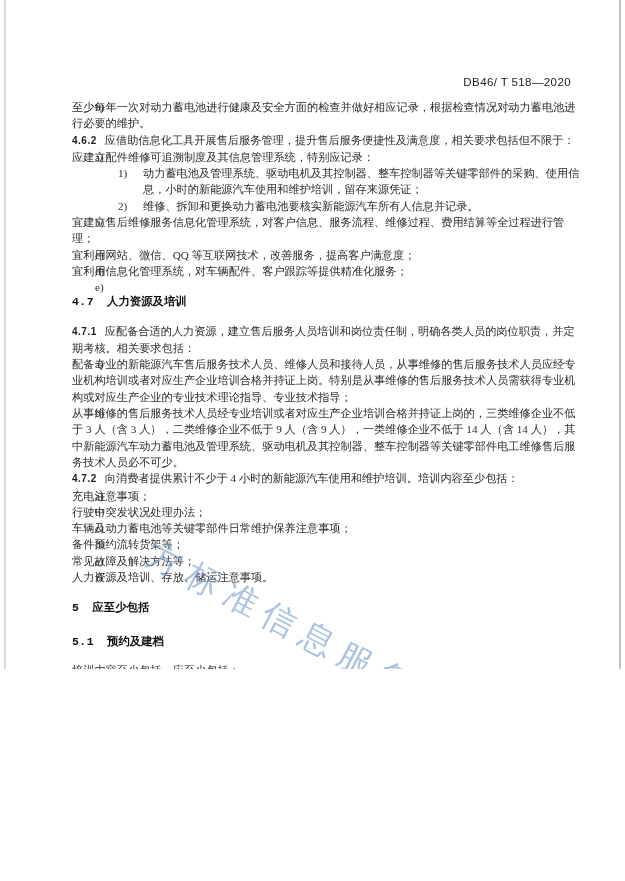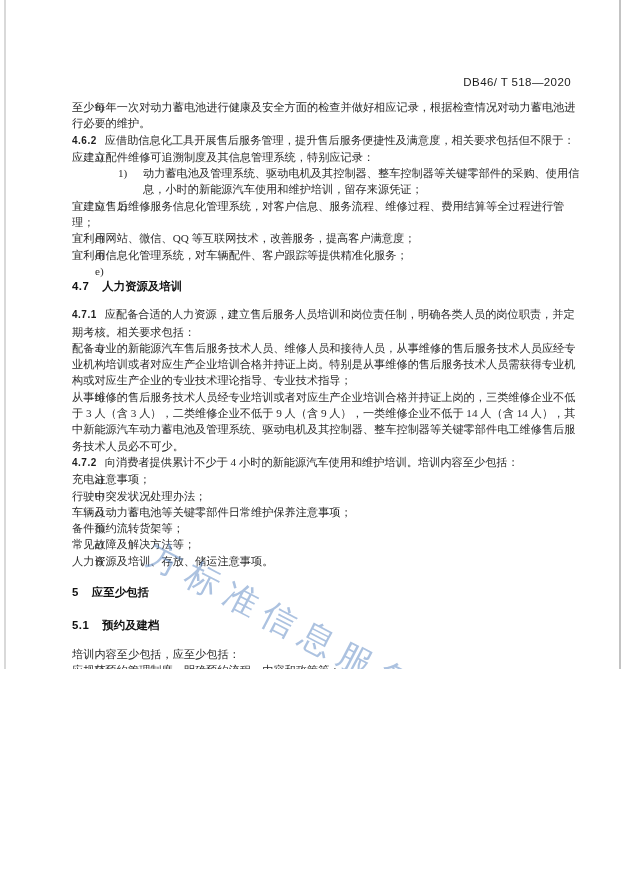--- a/index.html
+++ b/index.html
@@ -34,21 +34,21 @@
   .li.lv2 .lbl{left:46px;}
 
   .clause .num{
     font-family:"Liberation Sans","DejaVu Sans",sans-serif;
     font-weight:700;font-size:10px;color:#1d1d1d;
     margin-right:8px;letter-spacing:.5px;
   }
 
   .heading{
     margin:10px 0 12px !important;
-    font-family:Liberation Sans, sans-serif;
+    font-family:Liberation Mono, monospace;
     font-weight:700;color:#111;font-size:11.4px;
   }
   .heading .num{margin-right:13px;letter-spacing:.5px;}
   .heading + .heading{margin-top:17px !important;}
   .li + .heading{margin-top:15px !important;}
 
   .para{padding-left:24px;}
 
   .watermark{
     position:absolute;left:160px;top:532px;
@@ -71,21 +71,21 @@
   <div class="edge left"></div>
   <div class="edge right"></div>
 
   <div class="doc-header">DB46/ T 518—2020</div>
 
   <div class="content" id="doc-body">
       <p class="li lv1"><span class="lbl">b)</span><span>至少每年一次对动力蓄电池进行健康及安全方面的检查并做好相应记录，根据检查情况对动力蓄电池进行必要的维护。</span></p>
       <p class="clause"><span class="num">4.6.2</span><span>应借助信息化工具开展售后服务管理，提升售后服务便捷性及满意度，相关要求包括但不限于：</span></p>
       <p class="li lv1"><span class="lbl">a)</span><span>应建立配件维修可追溯制度及其信息管理系统，特别应记录：</span></p>
       <p class="li lv2"><span class="lbl">1)</span><span>动力蓄电池及管理系统、驱动电机及其控制器、整车控制器等关键零部件的采购、使用信息，小时的新能源汽车使用和维护培训，留存来源凭证；</span></p>
-      <p class="li lv2"><span class="lbl">2)</span></p>
+      <p class="li lv2"><span class="lbl">2)</span><span>维修、拆卸和更换动力蓄电池要核实新能源汽车所有人信息并记录。</span></p>
       <p class="li lv1"><span class="lbl">b)</span><span>宜建立售后维修服务信息化管理系统，对客户信息、服务流程、维修过程、费用结算等全过程进行管理；</span></p>
       <p class="li lv1"><span class="lbl">c)</span><span>宜利用网站、微信、QQ 等互联网技术，改善服务，提高客户满意度；</span></p>
       <p class="li lv1"><span class="lbl">d)</span><span>宜利用信息化管理系统，对车辆配件、客户跟踪等提供精准化服务；</span></p>
       <p class="li lv1"><span class="lbl">e)</span></p>
       <p class="heading"><span class="num">4.7</span><span>人力资源及培训</span></p>
       <p class="clause"><span class="num">4.7.1</span><span>应配备合适的人力资源，建立售后服务人员培训和岗位责任制，明确各类人员的岗位职责，并定期考核。相关要求包括：</span></p>
       <p class="li lv1"><span class="lbl">a)</span><span>配备专业的新能源汽车售后服务技术人员、维修人员和接待人员，从事维修的售后服务技术人员应经专业机构培训或者对应生产企业培训合格并持证上岗。特别是从事维修的售后服务技术人员需获得专业机构或对应生产企业的专业技术理论指导、专业技术指导；</span></p>
       <p class="li lv1"><span class="lbl">b)</span><span>从事维修的售后服务技术人员经专业培训或者对应生产企业培训合格并持证上岗的，三类维修企业不低于 3 人（含 3 人），二类维修企业不低于 9 人（含 9 人），一类维修企业不低于 14 人（含 14 人），其中新能源汽车动力蓄电池及管理系统、驱动电机及其控制器、整车控制器等关键零部件电工维修售后服务技术人员必不可少。</span></p>
       <p class="clause"><span class="num">4.7.2</span><span>向消费者提供累计不少于 4 小时的新能源汽车使用和维护培训。培训内容至少包括：</span></p>
       <p class="li lv1"><span class="lbl">a)</span><span>充电注意事项；</span></p>

